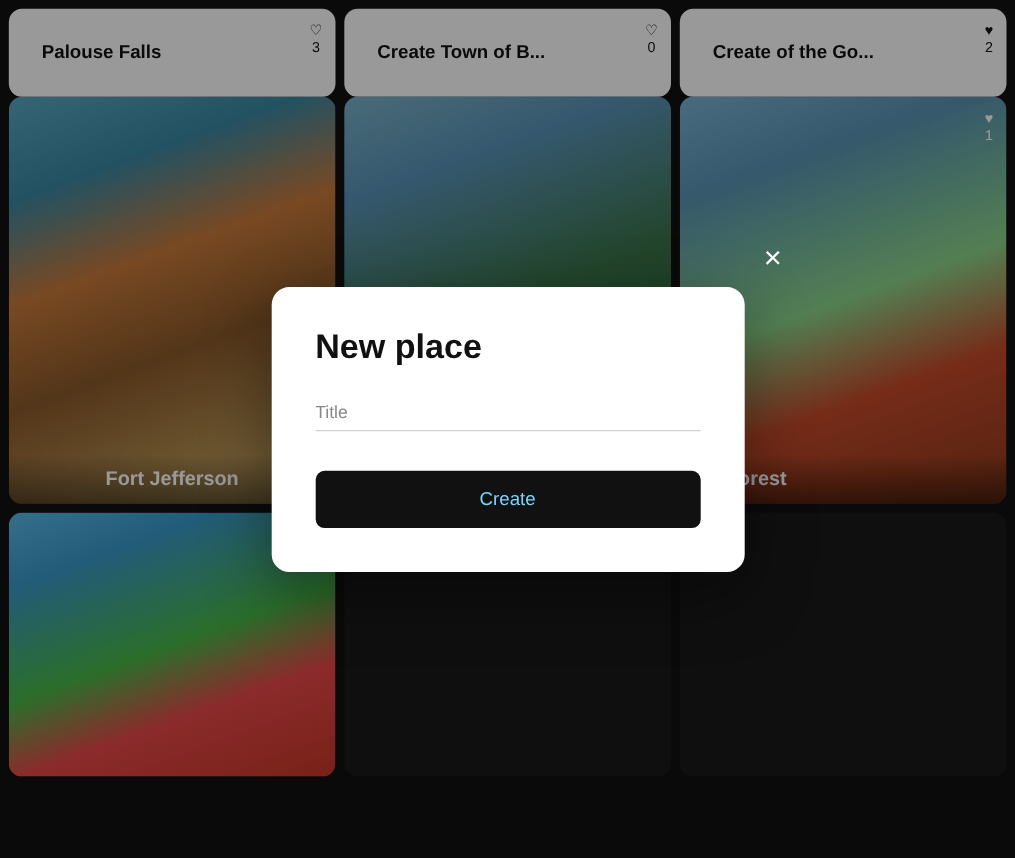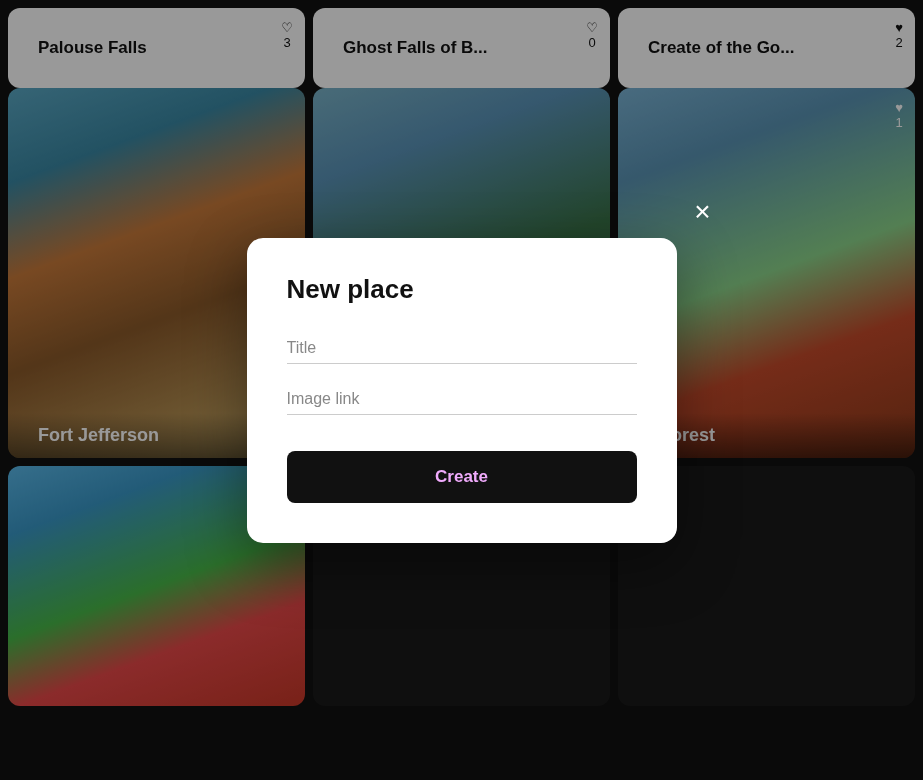--- a/index.html
+++ b/index.html
@@ -85,21 +85,21 @@
       cursor: pointer;
       display: flex;
       align-items: center;
       justify-content: center;
       color: white;
       font-size: 28px;
       font-weight: 300;
     }
 
     .modal-title {
-      font-size: 26px;
+      font-size: 31px;
       font-weight: 800;
       color: #111;
       margin-bottom: 28px;
     }
 
     .modal-field {
       margin-bottom: 20px;
     }
 
     .modal-input {
@@ -113,26 +113,26 @@
       background: transparent;
     }
 
     .modal-input::placeholder {
       color: #888;
     }
 
     .modal-create-btn {
       width: 100%;
       background: #111;
-      color: #f0abfc;
+      color: #7dd3fc;
       border: none;
       border-radius: 8px;
       padding: 16px;
       font-size: 17px;
-      font-weight: 700;
+      font-weight: 400;
       cursor: pointer;
       margin-top: 16px;
     }
 
     
     .top-row-card {
       background: white;
       height: 80px;
     }
 
@@ -177,41 +177,41 @@
 
     <div class="card top-row-card" style="background:white; border-radius:12px; position:relative; overflow:hidden;">
       <span class="card-label">Palouse Falls</span>
       <div class="card-heart">
         <span>♡</span>
         <span>3</span>
       </div>
     </div>
 
     <div class="card top-row-card" style="background:white; border-radius:12px; position:relative; overflow:hidden;">
-      <span class="card-label">Ghost Falls of B...</span>
+      <span class="card-label">Create Town of B...</span>
       <div class="card-heart">
         <span>♡</span>
         <span>0</span>
       </div>
     </div>
 
     <div class="card top-row-card" style="background:white; border-radius:12px; position:relative; overflow:hidden;">
       <span class="card-label">Create of the Go...</span>
       <div class="card-heart">
         <span>♥</span>
         <span>2</span>
       </div>
     </div>
   </div>
 
   <div class="row-gap"></div>
 
   <div class="row">
 
-    <div class="card" style="border-radius:12px; position:relative; overflow:hidden; height:370px;">
+    <div class="card" style="border-radius:12px; position:relative; overflow:hidden; height:370px;text-align:center;">
       <div class="card-img-fort" style="width:100%; height:100%;"></div>
       <div class="card-label">Fort Jefferson</div>
     </div>
 
     <div class="card" style="border-radius:12px; position:relative; overflow:hidden; height:370px; background: linear-gradient(160deg, #7ab3c8 0%, #5a93b8 20%, #3a7348 50%, #2a5838 80%);">
     </div>
 
     <div class="card" style="border-radius:12px; position:relative; overflow:hidden; height:370px;">
       <div class="card-img-forest" style="width:100%; height:100%;"></div>
       <div class="card-label">r Forest</div>
@@ -245,20 +245,17 @@
 
     
     <div class="modal-title">New place</div>
 
     
     <div class="modal-field">
       <input type="text" class="modal-input" placeholder="Title" style="">
     </div>
 
     
-    <div class="modal-field">
-      <input type="text" class="modal-input" placeholder="Image link" style="">
-    </div>
 
     
     <button class="modal-create-btn">Create</button>
   </div>
 </div>
 
 </body></html>

